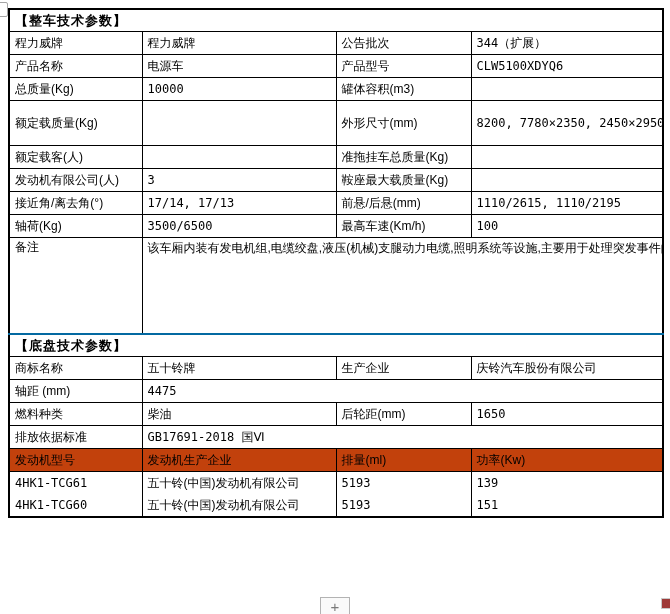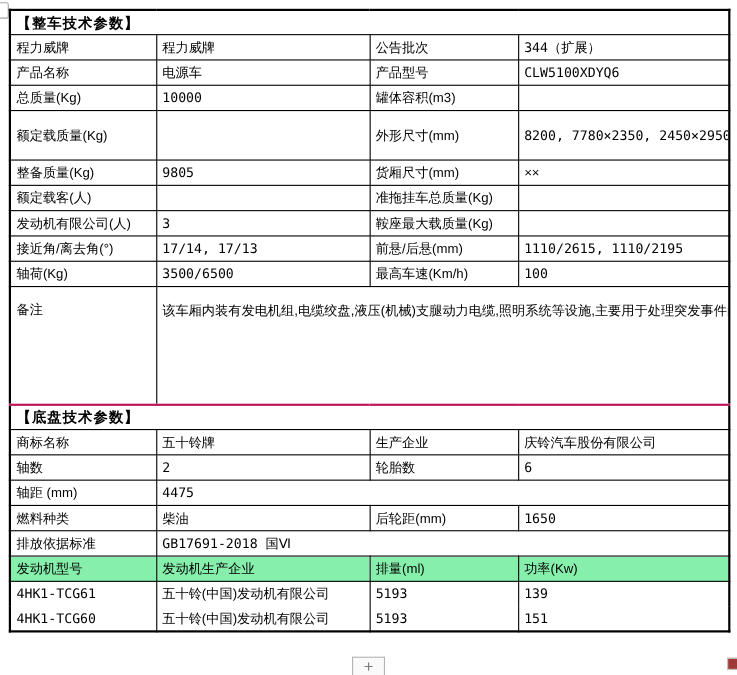--- a/index.html
+++ b/index.html
@@ -18,26 +18,26 @@
   table.spec td{
     border:1px solid #000;
     font-size:12px;color:#000;
     padding:1px 5px;height:20px;
     overflow:hidden;white-space:nowrap;
     vertical-align:middle;
   }
   tr.sec-title td{
     font-weight:bold;font-size:13px;height:19px;letter-spacing:1px;margin-left:32px;
   }
-  tr.sec-title.second td{border-top:2px solid #be185d;}
+  tr.sec-title.second td{border-top:2px solid #0369a1;}
   .mono{font-family:"DejaVu Sans Mono","Liberation Sans",sans-serif;font-size:12px;}
   tr.tall td{height:42px;}
   td.wrap{white-space:normal;line-height:19px;}
-  tr.remark-row td{height:93px;vertical-align:top;padding-top:12px;}
-  tr.engine-hdr td{background:#86efac;}
+  tr.remark-row td{height:93px;vertical-align:top;padding-top:1px;}
+  tr.engine-hdr td{background:#c2410c;}
   tr.engine-a td{border-bottom:0;}
   tr.engine-b td{border-top:0;}
 
   
   .move-handle{
     position:absolute;left:-5px;top:2px;width:11px;height:13px;
     border:1px solid #a6a6a6;border-radius:2px;background:#fff;
   }
   
   .plus-handle{
@@ -89,26 +89,20 @@
       <td>罐体容积(m3)</td>
       <td></td>
     </tr>
     <tr class="tall">
       <td>额定载质量(Kg)</td>
       <td></td>
       <td>外形尺寸(mm)</td>
       <td class="mono wrap">8200, 7780×2350, 2450×2950, 3400, 3500</td>
     </tr>
     <tr>
-      <td>整备质量(Kg)</td>
-      <td class="mono">9805</td>
-      <td>货厢尺寸(mm)</td>
-      <td>××</td>
-    </tr>
-    <tr>
       <td>额定载客(人)</td>
       <td></td>
       <td>准拖挂车总质量(Kg)</td>
       <td></td>
     </tr>
     <tr>
       <td>发动机有限公司(人)</td>
       <td class="mono">3</td>
       <td>鞍座最大载质量(Kg)</td>
       <td></td>
@@ -132,26 +126,20 @@
 
     <tr class="sec-title second">
       <td colspan="4">【底盘技术参数】</td>
     </tr>
 
     <tr>
       <td>商标名称</td>
       <td>五十铃牌</td>
       <td>生产企业</td>
       <td>庆铃汽车股份有限公司</td>
-    </tr>
-    <tr>
-      <td>轴数</td>
-      <td class="mono">2</td>
-      <td>轮胎数</td>
-      <td class="mono">6</td>
     </tr>
     <tr>
       <td>轴距 (mm)</td>
       <td colspan="3" class="mono">4475</td>
     </tr>
     <tr>
       <td>燃料种类</td>
       <td>柴油</td>
       <td>后轮距(mm)</td>
       <td class="mono">1650</td>

